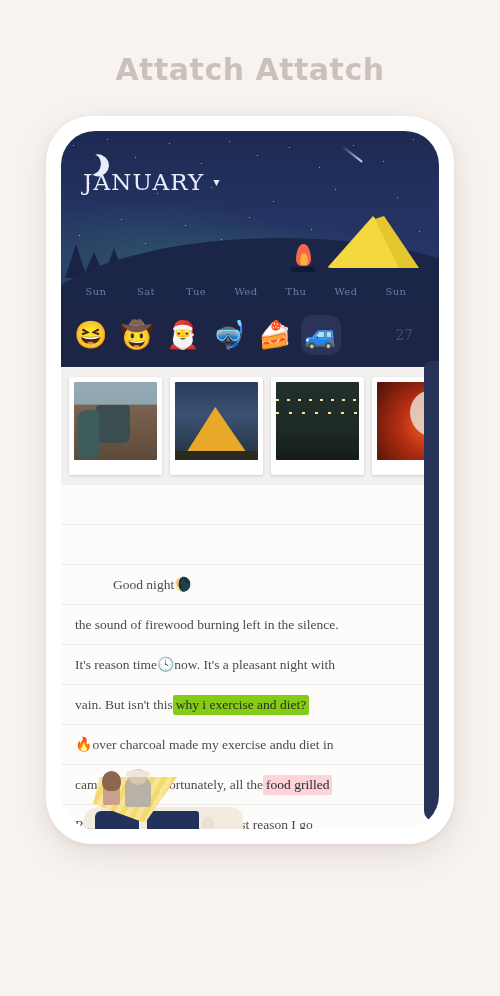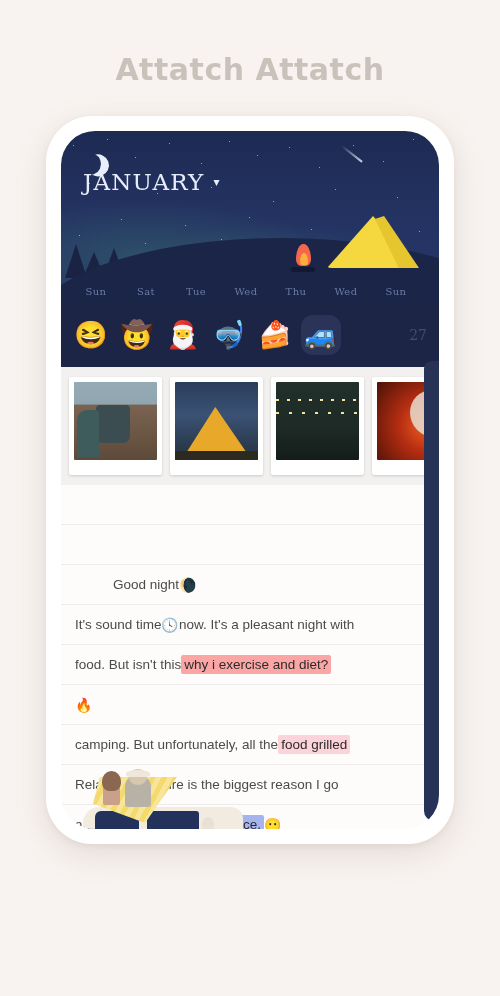--- a/index.html
+++ b/index.html
@@ -148,21 +148,21 @@
   }
   .sticker {
     width: 40px; height: 40px;
     border-radius: 12px;
     display: flex; align-items: center; justify-content: center;
     font-size: 27px; line-height: 1;
     flex-shrink: 0;
   }
   .sticker.selected { background: #2b3458; }
   .sticker-count {
-    margin-left: auto; margin-right: 2px;
+    margin-left: auto; margin-right: 16px;
     color: #3f4c7c; font-size: 14px;
     font-family: "DejaVu Serif", serif;
   }
 
   
   .photo-strip {
     position: relative;
     background: #f2f1f0;
     padding: 10px 0 10px 8px;
     display: flex; gap: 8px;
@@ -241,27 +241,27 @@
     overflow: hidden;
   }
   .line {
     position: relative;
     height: 40px;
     border-bottom: 1px solid #eeecea;
     display: flex; align-items: center;
     padding: 0 14px;
     font-size: 13.5px;
     color: #4b4b4b;
-    font-family: Liberation Sans, sans-serif;
+    font-family: Liberation Serif, serif;
     white-space: nowrap;
   }
   .hl { padding: 2px 3px; border-radius: 2px; }
   .hl-blue   { background: #a6b4ee; color: #2b2b2b; }
   .hl-pink   { background: #fbd3d8; color: #2b2b2b; }
-  .hl-yellow { background: #fca5a5; color: #2b2b2b; }
+  .hl-yellow { background: #84cc16; color: #2b2b2b; }
   .emoji { font-size: 14px; }
 
   
   .van-scene {
     position: absolute;
     left: 8px; bottom: -4px;
     width: 185px; height: 112px;
     pointer-events: none;
   }
   .van-body {
@@ -430,30 +430,34 @@
       </div>
 
     <div class="journal" id="journal">
         <div class="line"></div>
         <div class="line"></div>
         <div class="line" style="padding-left: 52px;">
           <span>Good night </span>
           <span class="emoji">🌘</span>
         </div>
         <div class="line">
-          <span>It's sound time</span>
+          <span>the sound of firewood burning left in the silence.</span>
+        </div>
+        <div class="line">
+          <span>It's reason time</span>
           <span class="emoji">🕓</span>
           <span> now. It's a pleasant night with</span>
         </div>
         <div class="line">
-          <span>food. But isn't this </span>
+          <span>vain. But isn't this </span>
           <span class="hl hl-yellow">why i exercise and diet?</span>
         </div>
         <div class="line">
           <span class="emoji">🔥</span>
+          <span> over charcoal made my exercise andu diet in</span>
         </div>
         <div class="line">
           <span>camping. But unfortunately, all the </span>
           <span class="hl hl-pink">food grilled</span>
         </div>
         <div class="line">
           <span>Relaxing in nature is the biggest reason I go</span>
         </div>
         <div class="line">
           <span>arrived, </span>

